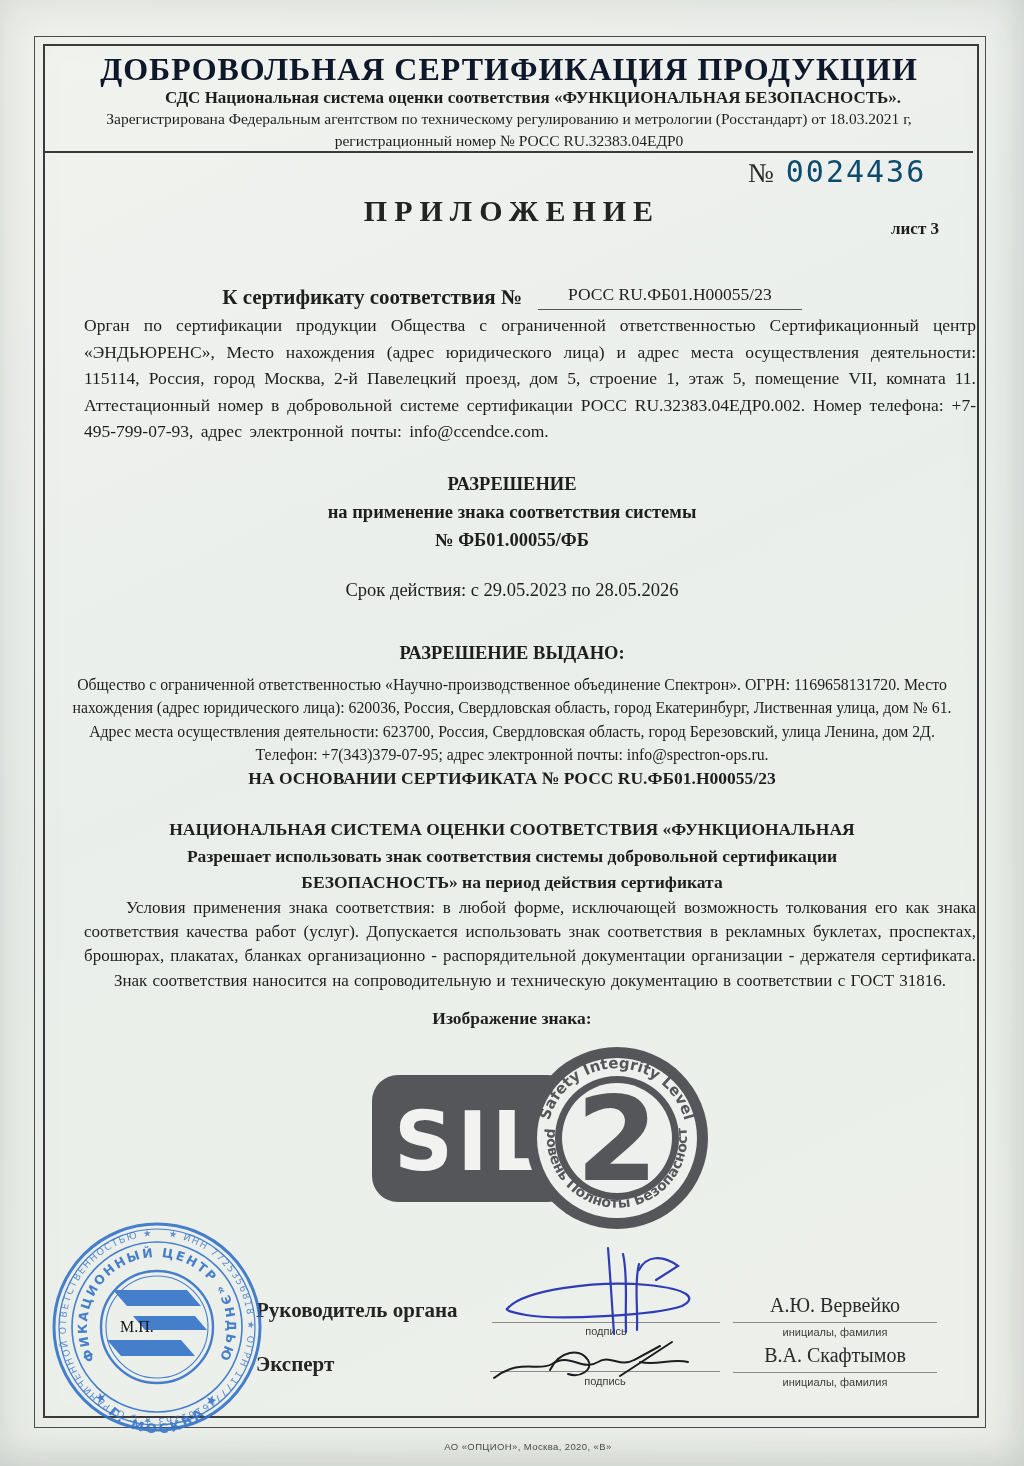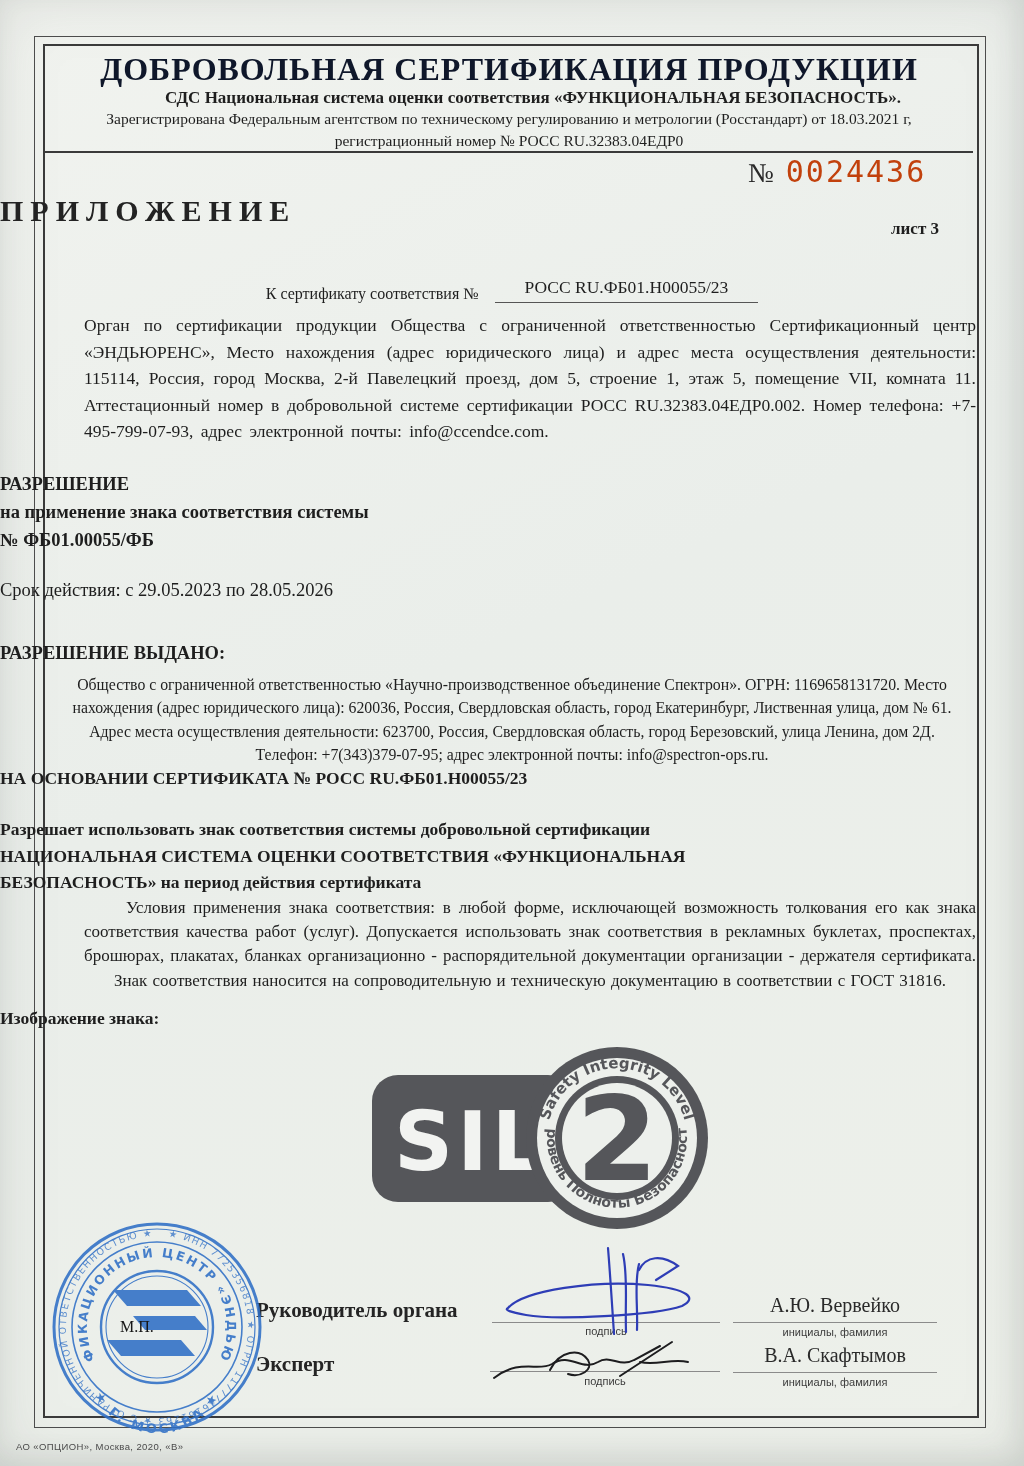--- a/index.html
+++ b/index.html
@@ -10,36 +10,36 @@
     color:#1e1e1e;
     position:relative;overflow:hidden;
   }
   .page{position:absolute;inset:0;
     box-shadow:inset 0 0 60px rgba(120,130,120,.18), inset -6px -10px 24px rgba(90,100,95,.12);}
   .frame-outer{position:absolute;left:34px;top:36px;width:950px;height:1390px;
     border:1.5px solid #4c4c4c;}
   .frame-inner{position:absolute;left:43px;top:44px;width:932px;height:1370px;
     border:2px solid #3a3a3a;}
   .abs{position:absolute;}
-  .center{left:0;width:1024px;text-align:left;}
+  .center{left:0;width:1024px;text-align:center;}
   
   .header-box{position:absolute;left:45px;top:46px;width:928px;height:100px;
     border-bottom:2.5px solid #3a3a3a;text-align:center;padding-top:5px;box-sizing:content-box;}
   .doc-title{font-size:32px;font-weight:bold;letter-spacing:1px;line-height:36px;color:#0f172a;}
   .doc-subtitle{font-size:17px;font-weight:bold;line-height:19px;margin-top:1px;padding-left:48px;}
   .doc-reg{font-size:15.5px;line-height:20px;margin-top:2px;}
   
   .number-row{position:absolute;left:748px;top:156px;display:flex;align-items:flex-end;gap:12px;}
   .num-sign{font-size:27px;line-height:30px;color:#2a2a2a;}
   .num-value{font-family:"DejaVu Sans Mono",monospace;font-size:30px;line-height:32px;
-    color:#c2410c;letter-spacing:2px;}
+    color:#0c4a6e;letter-spacing:2px;}
   .appendix-title{top:194px;font-size:30px;font-weight:bold;letter-spacing:7px;color:#232323;}
   .sheet-label{left:891px;top:219px;font-size:17px;font-weight:bold;}
   .cert-row{top:246px;left:0;width:1024px;display:flex;justify-content:center;align-items:flex-end;gap:16px;}
-  .cert-label{font-size:16px;font-weight:normal;margin-top:39px;}
+  .cert-label{font-size:21px;font-weight:bold;margin-top:39px;}
   .cert-number{font-size:17.5px;border-bottom:1px solid #555;padding:0 30px 4px;}
   
   .par{font-size:17.5px;line-height:26.5px;text-align:justify;word-spacing:3px;}
   .org-par{left:84px;top:312px;width:892px;}
   .perm-title{top:474px;font-size:18.5px;font-weight:bold;}
   .perm-sub{top:502px;font-size:18.5px;font-weight:bold;}
   .perm-num{top:530px;font-size:18.5px;font-weight:bold;}
   .validity{top:580px;font-size:18.5px;}
   .issued-title{top:643px;font-size:18.5px;font-weight:bold;}
   .issued-par{left:62px;top:673px;width:900px;font-size:15.8px;line-height:23.4px;text-align:center;}
@@ -93,22 +93,22 @@
   <div class="abs center perm-title">РАЗРЕШЕНИЕ</div>
   <div class="abs center perm-sub">на применение знака соответствия системы</div>
   <div class="abs center perm-num">№ ФБ01.00055/ФБ</div>
   <div class="abs center validity">Срок действия: с 29.05.2023 по 28.05.2026</div>
 
   <div class="abs center issued-title">РАЗРЕШЕНИЕ ВЫДАНО:</div>
   <div class="abs issued-par">Общество с ограниченной ответственностью «Научно-производственное объединение Спектрон». ОГРН: 1169658131720. Место нахождения (адрес юридического лица): 620036, Россия, Свердловская область, город Екатеринбург, Лиственная улица, дом № 61. Адрес места осуществления деятельности: 623700, Россия, Свердловская область, город Березовский, улица Ленина, дом 2Д. Телефон: +7(343)379-07-95; адрес электронной почты: info@spectron-ops.ru.</div>
   <div class="abs center basis-line">НА ОСНОВАНИИ СЕРТИФИКАТА № РОСС RU.ФБ01.Н00055/23</div>
 
   <div class="abs center grants">
+    <div>НАЦИОНАЛЬНАЯ СИСТЕМА ОЦЕНКИ СООТВЕТСТВИЯ «ФУНКЦИОНАЛЬНАЯ</div>
     <div>Разрешает использовать знак соответствия системы добровольной сертификации</div>
-    <div>НАЦИОНАЛЬНАЯ СИСТЕМА ОЦЕНКИ СООТВЕТСТВИЯ «ФУНКЦИОНАЛЬНАЯ</div>
     <div>БЕЗОПАСНОСТЬ» на период действия сертификата</div>
   </div>
 
   <div class="abs conditions">Условия применения знака соответствия: в любой форме, исключающей возможность толкования его как знака соответствия качества работ (услуг). Допускается использовать знак соответствия в рекламных буклетах, проспектах, брошюрах, плакатах, бланках организационно - распорядительной документации организации - держателя сертификата. Знак соответствия наносится на сопроводительную и техническую документацию в соответствии с ГОСТ 31816.</div>
   <div class="abs center mark-caption">Изображение знака:</div>
 
   <svg class="abs" style="left:370px;top:1044px;" width="342" height="190" viewBox="0 0 342 190">
     <rect x="2" y="31" width="202" height="127" rx="26" fill="#55565a"></rect>
     <text x="101" y="126" text-anchor="middle" font-size="82" font-weight="bold" letter-spacing="4" fill="#f2f3f1">SIL</text>
     <circle cx="247" cy="94" r="91" fill="#55565a"></circle>

